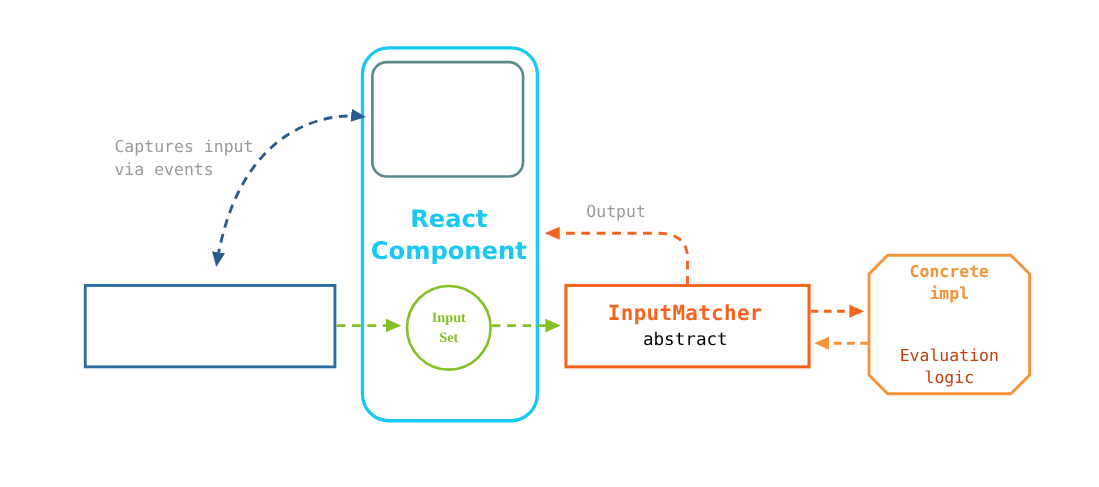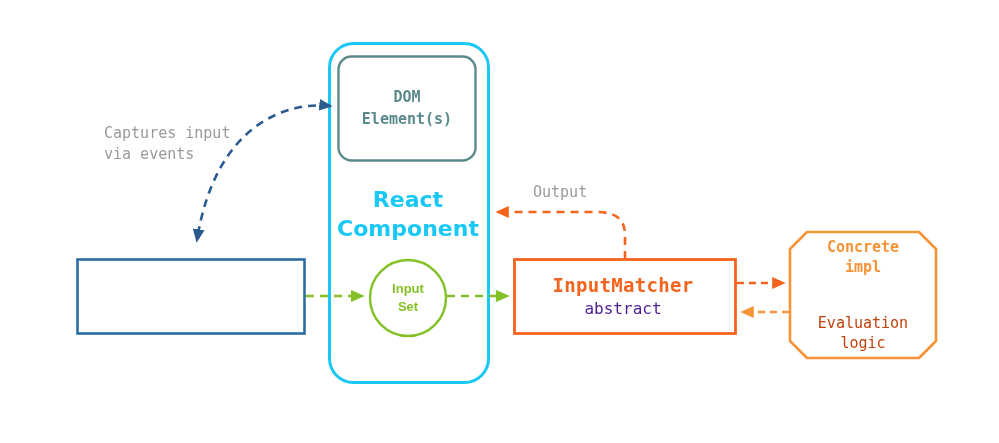--- a/index.html
+++ b/index.html
@@ -60,40 +60,40 @@
     font-family: "DejaVu Sans", sans-serif;
     font-weight: bold;
     font-size: 22px;
     line-height: 1.3;
   }
 
   .lbl-input-set {
     left: 369px; top: 270px; width: 78px; height: 56px;
     display: flex; align-items: center; justify-content: center;
     color: #84c027;
-    font-family: Liberation Sans, sans-serif;
+    font-family: Liberation Serif, serif;
     font-weight: bold;
     font-size: 13px;
     line-height: 1.35;
   }
 
   .lbl-matcher {
     left: 513px; top: 258px; width: 220px; height: 77px;
     display: flex; flex-direction: column;
     align-items: center; justify-content: center;
   }
   .lbl-matcher .main {
     color: #f4641e;
     font-family: "DejaVu Sans Mono", monospace;
     font-weight: bold;
     font-size: 19px;
     letter-spacing: 0.3px;
   }
   .lbl-matcher .sub {
-    color: #4c1d95;
+    color: #000000;
     font-family: "DejaVu Sans Mono", monospace;
     font-size: 16px;
     margin-top: 1px;
   }
 
   .lbl-concrete {
     left: 789px; top: 231px; width: 148px; height: 128px;
     display: flex; flex-direction: column;
     align-items: center; justify-content: center; gap: 28px;
   }
@@ -174,22 +174,20 @@
     <path d="M 625 259 L 625 235 C 625 216, 612 212, 595 212 L 498 212" fill="none" stroke="#f4641e" stroke-width="2.6" stroke-dasharray="8 6" marker-end="url(#arrow-orange)"></path>
 
     <path d="M 737 283 L 783 283" fill="none" stroke="#f4641e" stroke-width="2.6" stroke-dasharray="7 5" marker-end="url(#arrow-orange)"></path>
 
     <path d="M 789 312 L 743 312" fill="none" stroke="#f79336" stroke-width="2.6" stroke-dasharray="7 5" marker-end="url(#arrow-orange-light)"></path>
   </svg>
 
   <div class="node-label lbl-captures">Captures input
 via events</div>
 
-  <div class="node-label lbl-dom">DOM
-Element(s)</div>
 
   <div class="node-label lbl-react">React
 Component</div>
 
   <div class="node-label lbl-input-set">Input
 Set</div>
 
 
   <div class="node-label lbl-output">Output</div>
 

